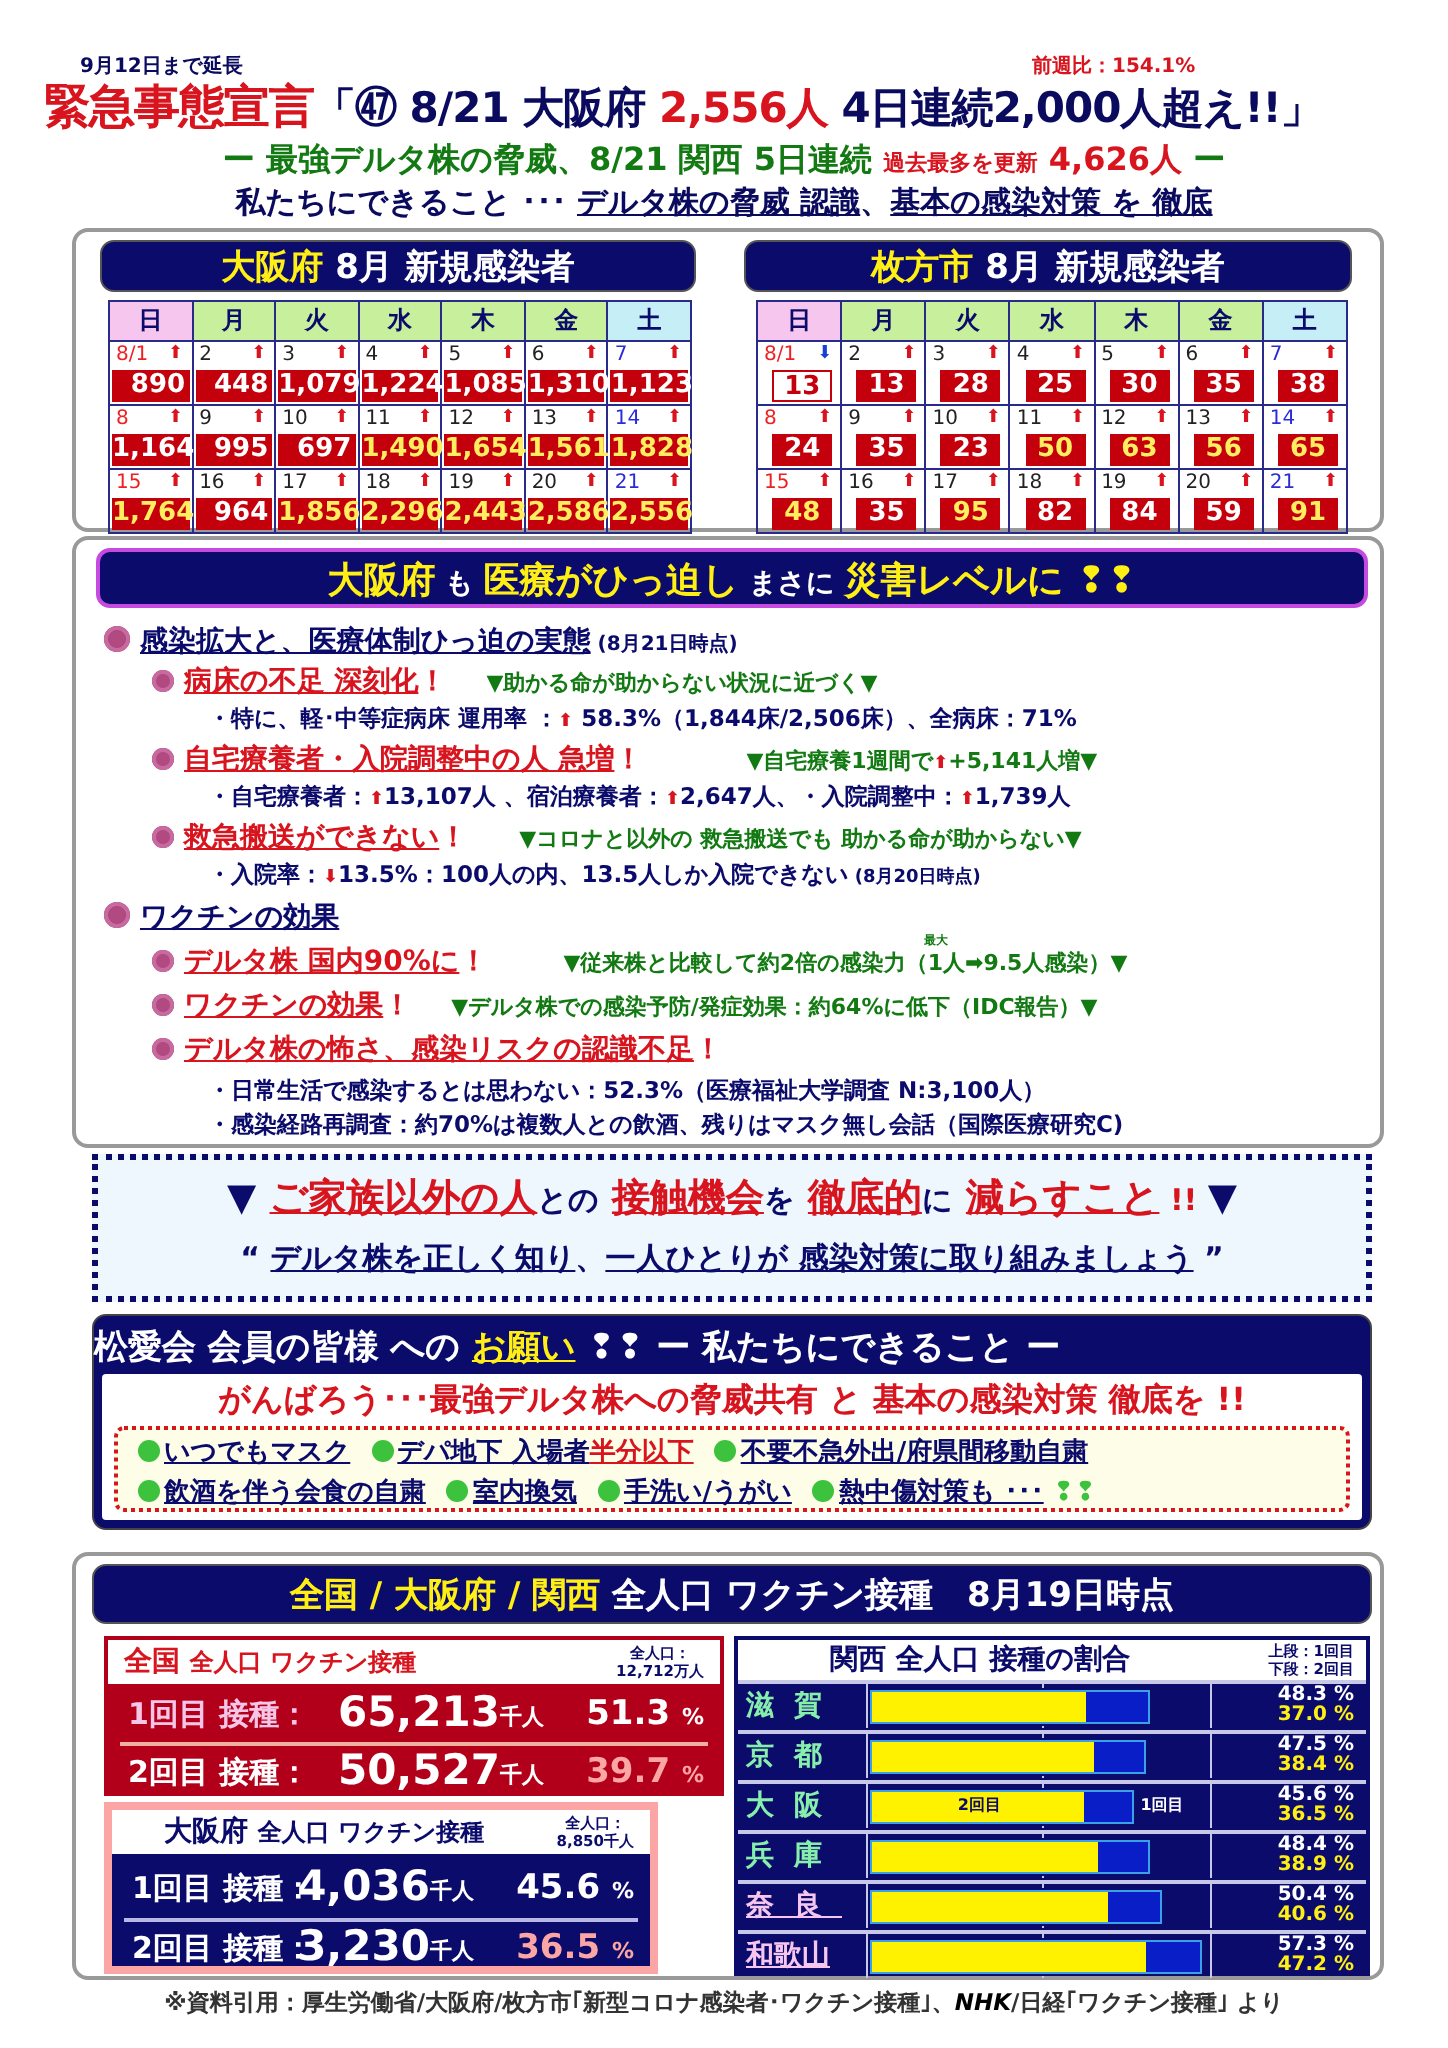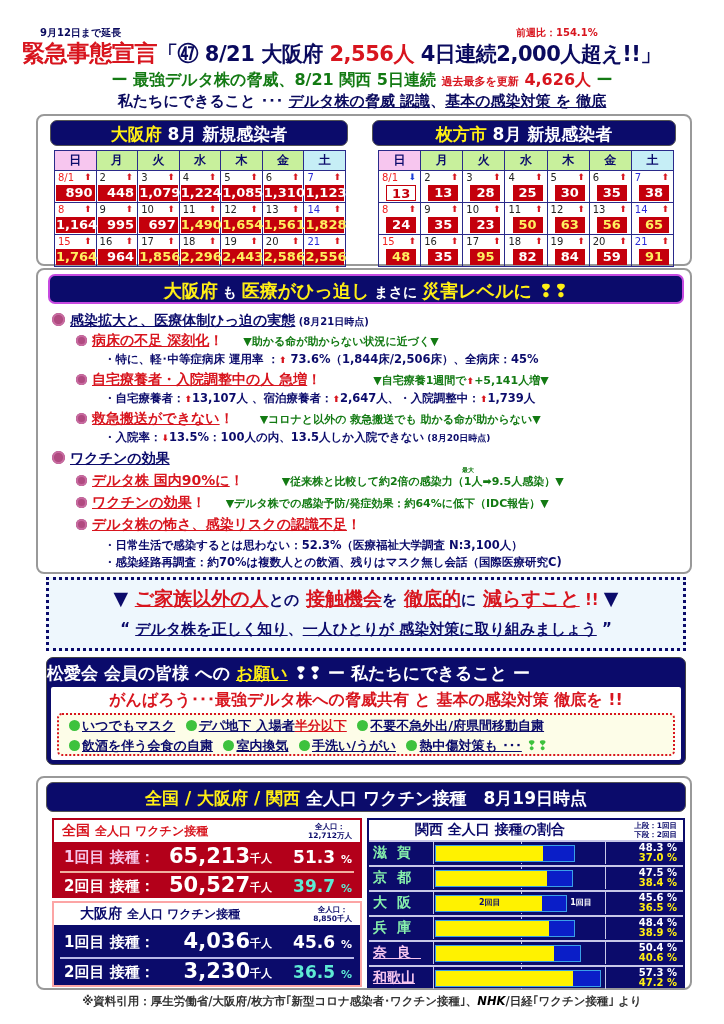--- a/index.html
+++ b/index.html
@@ -60,25 +60,25 @@
 .natl .hd,.osk .hd{position:absolute;left:0;top:0;width:100%;height:22px;background:#fff;font-weight:bold;white-space:nowrap}
 .natl .hd .a{position:absolute;left:8px;top:2px;font-size:14px;color:#d8151e}
 .osk .hd .a{position:absolute;left:26px;top:2px;font-size:14px;color:#0b0b6b}
 .hd .pop{position:absolute;right:8px;top:2px;font-size:7.5px;text-align:center;line-height:9px;color:#0b0b6b}
 .vrow{position:absolute;left:0;width:100%;height:26px;color:#fff;font-weight:bold;white-space:nowrap}
 .vrow .lab{position:absolute;left:10px;top:4px;font-size:15px}
 .vrow .num{position:absolute;right:110px;top:0;font-size:21px}
 .vrow .unit{position:absolute;right:88px;top:7px;font-size:11px}
 .vrow .pct{position:absolute;right:8px;top:3px;font-size:17px}
 .vrow .pct small{font-size:11px}
-.vrow .pct.y{color:#5eead4}
+.vrow .pct.y{color:#fca5a5}
 .natl .vrow.r1 .lab{color:#f6c6e8}
 .natl .div,.osk .div{position:absolute;left:6px;right:6px;height:2px;background:#f0b0a0}
 .osk .div{background:#b8b8e8}
-.osk{position:absolute;left:52px;top:901px;width:310px;height:86px;background:#0b0b6b;border:2px solid #fca5a5}
+.osk{position:absolute;left:52px;top:901px;width:277px;height:86px;background:#0b0b6b;border:4px solid #fca5a5}
 .ksi{position:absolute;left:367px;top:818px;width:318px;height:170px;background:#0b0b6b;border:2px solid #0b0b6b}
 .ksi .hd{position:absolute;left:0;top:0;width:100%;height:20px;background:#fff;font-weight:bold;white-space:nowrap}
 .ksi .hd .a{position:absolute;left:46px;top:1px;font-size:14px;color:#0b0b6b}
 .ksi .hd .leg{position:absolute;right:6px;top:1px;font-size:7.5px;line-height:9px;color:#0b0b6b}
 .krow{position:absolute;left:0;width:100%;height:24px;border-top:2px solid #c8c8e8}
 .krow .pref{position:absolute;left:4px;top:2px;width:56px;font-size:14px;font-weight:bold;color:#86efac;letter-spacing:10px;white-space:nowrap}
 .krow .pref.pk{color:#f6c6ef;text-decoration:underline;letter-spacing:10px}
 .krow .pref.pk.w{letter-spacing:0}
 .krow .sep1{position:absolute;left:64px;top:0;bottom:0;width:1px;background:#c8c8e8}
 .krow .sep2{position:absolute;left:236px;top:0;bottom:0;width:1px;background:#c8c8e8}
@@ -455,21 +455,21 @@
   <div class="navy sec2-title">
     <span class="yel">大阪府</span><span style="font-size:14px"> も </span><span class="yel">医療がひっ迫し</span><span style="font-size:14px"> まさに </span><span class="yel">災害レベルに</span><span class="yel"> ❢❢</span>
   </div>
   <div class="line h1" style="left:14px;top:42px">
     <span class="bul"></span><span class="u">感染拡大と、医療体制ひっ迫の実態</span><span class="note"> (8月21日時点)</span>
   </div>
   <div class="line h2" style="left:38px;top:62px">
     <span class="bul s"></span><span class="u">病床の不足 深刻化</span><span>！</span><span class="gr">▼助かる命が助からない状況に近づく▼</span>
   </div>
   <div class="line det" style="left:66px;top:82px">
-    <span>・特に、軽･中等症病床 運用率 ：</span><span class="ra">⬆</span><span> 73.6%（1,844床/2,506床）、全病床：45%</span>
+    <span>・特に、軽･中等症病床 運用率 ：</span><span class="ra">⬆</span><span> 58.3%（1,844床/2,506床）、全病床：71%</span>
   </div>
   <div class="line h2" style="left:38px;top:101px">
     <span class="bul s"></span><span class="u">自宅療養者・入院調整中の人 急増</span><span>！</span><span class="gr" style="margin-left:52px"><span>▼自宅療養1週間で</span><span style="color:#d8151e;font-size:9px">⬆</span><span>+5,141人増▼</span></span>
   </div>
   <div class="line det" style="left:66px;top:121px">
     <span>・自宅療養者：</span><span class="ra">⬆</span><span>13,107人 、宿泊療養者：</span><span class="ra">⬆</span><span>2,647人、・入院調整中：</span><span class="ra">⬆</span><span>1,739人</span>
   </div>
   <div class="line h2" style="left:38px;top:140px">
     <span class="bul s"></span><span class="u">救急搬送ができない</span><span>！</span><span class="gr" style="margin-left:26px">▼コロナと以外の 救急搬送でも 助かる命が助からない▼</span>
   </div>

